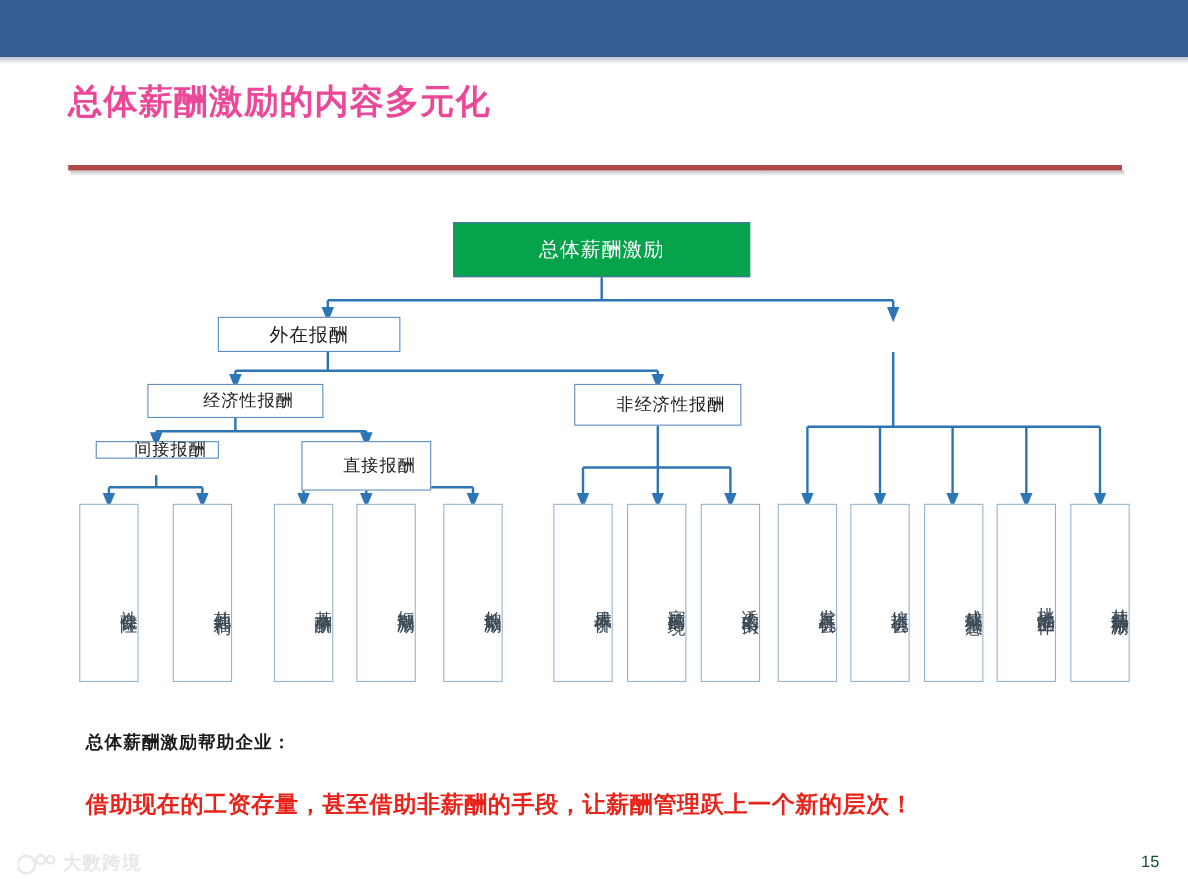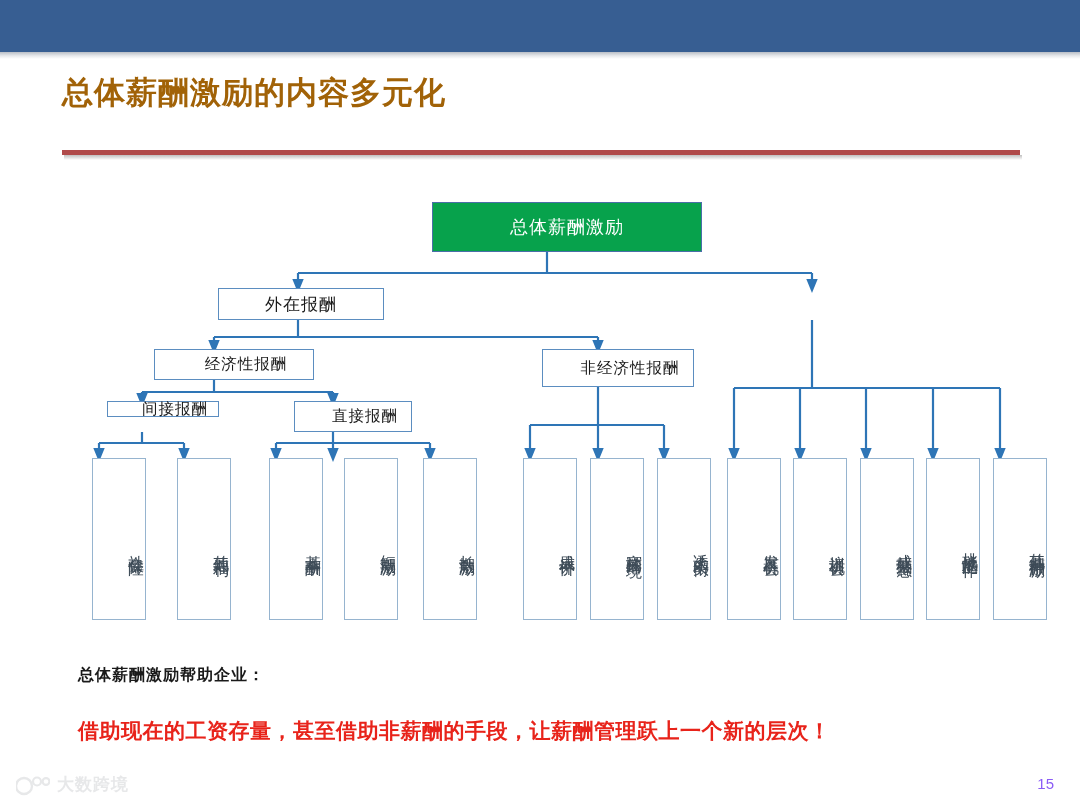--- a/index.html
+++ b/index.html
@@ -31,21 +31,21 @@
     background: linear-gradient(to bottom, #b9bec6 0%, #e7e9ec 55%, #ffffff 100%);
   }
 
   
   #slide-title {
     position: absolute;
     left: 62px;
     top: 72px;
     font-size: 31px;
     font-weight: bold;
-    color: #a16207;
+    color: #ec4899;
     letter-spacing: 1px;
     white-space: nowrap;
   }
 
   
   #title-rule {
     position: absolute;
     left: 62px;
     top: 150px;
     width: 958px;
@@ -77,21 +77,20 @@
   }
 
   .node {
     position: absolute;
     box-sizing: border-box;
     display: flex;
     align-items: center;
     justify-content: center;
     background: #ffffff;
     color: #1a1a1a;
-    margin-left: 20px;
   }
 
   
   .node.root {
     background: #07A24C;
     border: 1px solid #4A6FA8;
     color: #ffffff;
     font-size: 18px;
     letter-spacing: 1px;
   }
@@ -162,21 +161,21 @@
     font-size: 17px;
     font-weight: bold;
     color: #E3E4E6;
     letter-spacing: 1px;
   }
   #page-number {
     position: absolute;
     right: 26px;
     top: 775px;
     font-size: 15px;
-    color: #8b5cf6;
+    color: #14532d;
   }
 </style>
 </head>
 <body>
 
 <div id="header-band"></div>
 <div id="header-band-shadow"></div>
 
 <div id="slide-title">总体薪酬激励的内容多元化</div>
 
@@ -236,21 +235,21 @@
   </svg>
 
   <div class="node root" style="left:412px; top:202px; width:270px; height:50px;">总体薪酬激励</div>
 
   <div class="node mid" style="left:198px; top:288px; width:166px; height:32px;">外在报酬</div>
 
   <div class="node mid small" style="left:134px; top:349px; width:160px; height:31px;">经济性报酬</div>
   <div class="node mid small" style="left:522px; top:349px; width:152px; height:38px;">非经济性报酬</div>
 
   <div class="node mid small" style="left:87px; top:401px; width:112px; height:16px;">间接报酬</div>
-  <div class="node mid small" style="left:274px; top:401px; width:118px; height:31px;">直接报酬</div>
+  <div class="node mid small" style="left:274px; top:401px; width:118px; height:45px;">直接报酬</div>
 
   <div class="node leaf" style="left:72px;  top:458px; width:54px; height:162px;">社会保险</div>
   <div class="node leaf" style="left:157px; top:458px; width:54px; height:162px;">其他福利</div>
   <div class="node leaf" style="left:249px; top:458px; width:54px; height:162px;">基本薪酬</div>
   <div class="node leaf" style="left:324px; top:458px; width:54px; height:162px;">短期激励</div>
   <div class="node leaf" style="left:403px; top:458px; width:54px; height:162px;">长期激励</div>
   <div class="node leaf" style="left:503px; top:458px; width:54px; height:162px;">成果评价</div>
   <div class="node leaf" style="left:570px; top:458px; width:54px; height:162px;">宽松的环境</div>
   <div class="node leaf" style="left:637px; top:458px; width:54px; height:162px;">诱人的头衔</div>
   <div class="node leaf" style="left:707px; top:458px; width:54px; height:162px;">发展机会</div>

